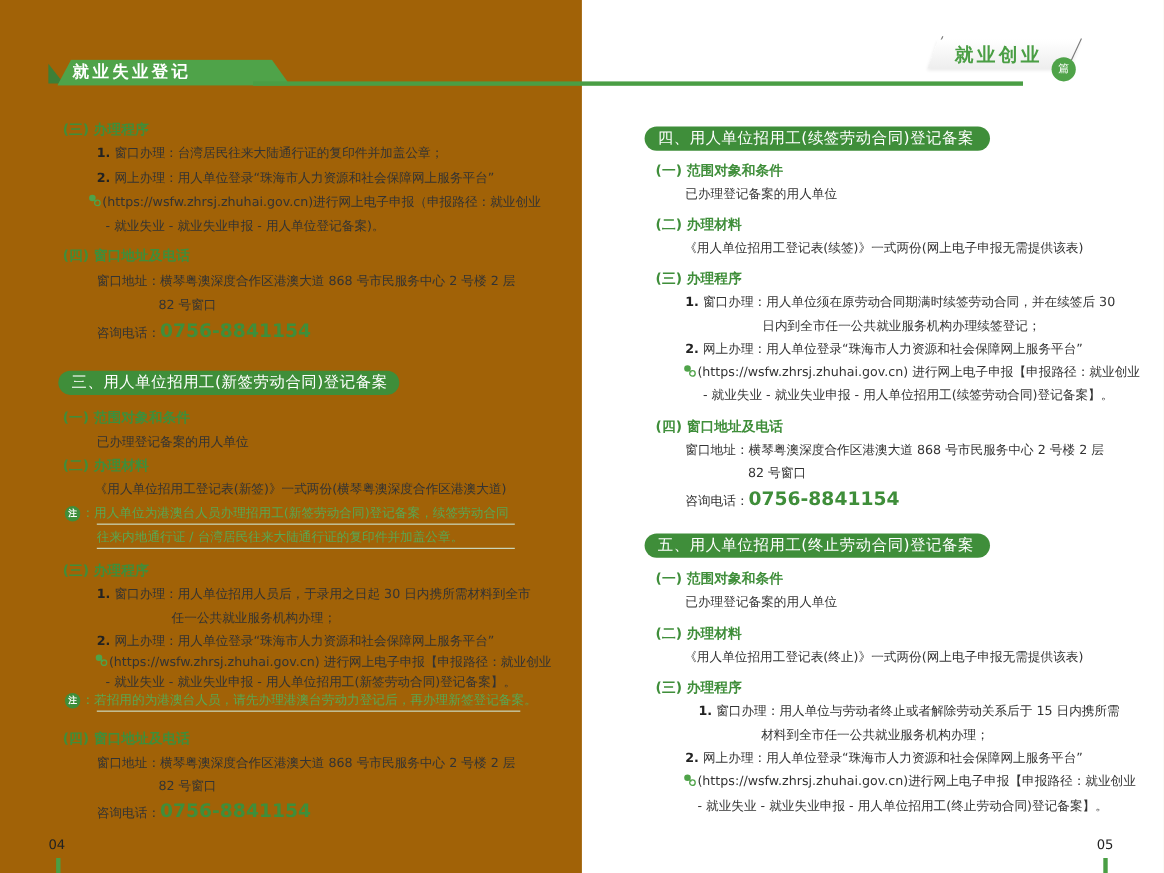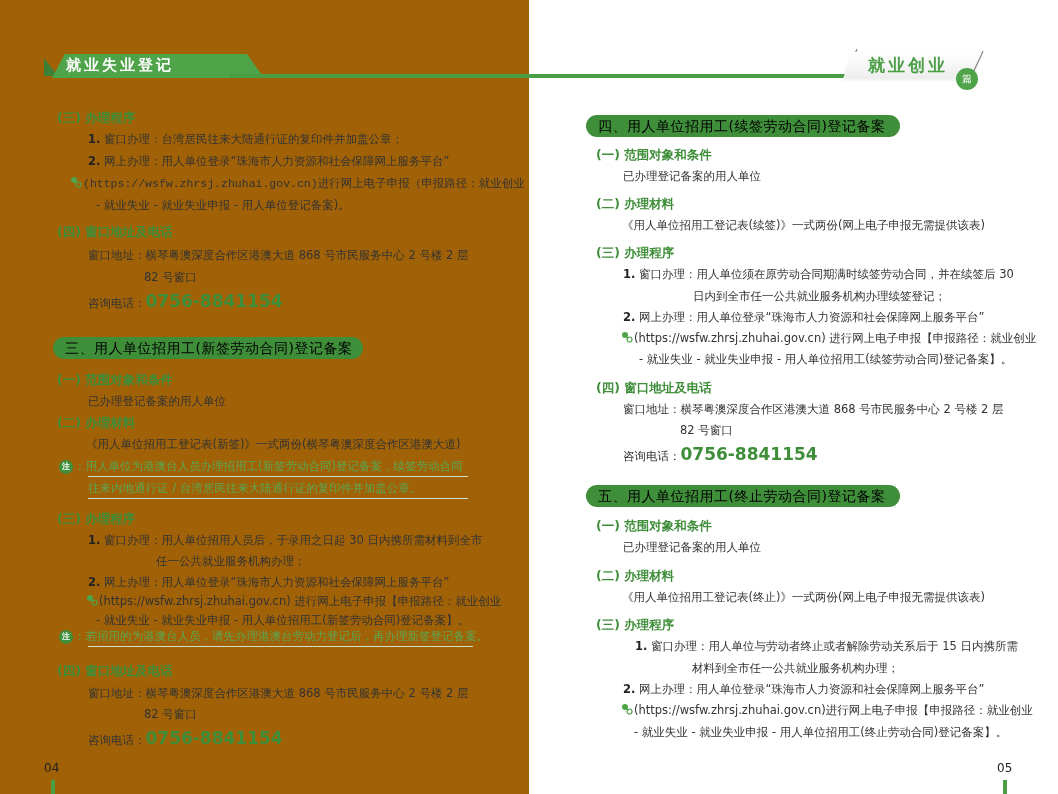--- a/index.html
+++ b/index.html
@@ -14,30 +14,30 @@
   .hdr-left .tab {
     position: absolute; left: 8px; top: 0; height: 24px; width: 212px;
     background: #4fa349; clip-path: polygon(6% 0, 92% 0, 100% 100%, 0 100%);
   }
   .hdr-left .tri { position:absolute; left:0; top:4px; width:0; height:0;
     border-bottom: 18px solid #3c7f37; border-right: 14px solid transparent; }
   .hdr-left .title { position:absolute; left: 22px; top: 2px; color:#fff; font-weight: bold; font-size: 15px; letter-spacing: 3px; }
   .hdr-line { position: absolute; top: 74px; height: 4px; background: #4a9e44; }
 
   
-  .hdr-right { position: absolute; left: 838px; top: 48px; width: 150px; height: 40px; }
+  .hdr-right { position: absolute; left: 838px; top: 32px; width: 150px; height: 40px; }
   .hdr-right .plate { position:absolute; left:10px; top:4px; width:130px; height:26px;
     background: linear-gradient(180deg,#ffffff,#eeeeee); transform: skewX(-20deg); box-shadow: 0 2px 3px rgba(0,0,0,.08); }
   .hdr-right .title { position:absolute; left: 30px; top: 6px; color:#4a9e44; font-weight: bold; font-size: 17px; letter-spacing: 3px; }
   .hdr-right .badge { position:absolute; left:118px; top:20px; width:22px; height:22px; border-radius:50%;
     background:#4fa349; color:#fff; font-size: 10px; text-align:center; line-height:22px; }
   .hdr-right .slash { position:absolute; width:1px; height:22px; background:#777; transform: rotate(25deg); }
 
   
-  .pill { position: absolute; height: 22px; background: #3f8e3a; color: #000000; border-radius: 11px;
+  .pill { position: absolute; height: 22px; background: #3f8e3a; color: #ffffff; border-radius: 11px;
     font-size: 14px; line-height: 22px; padding: 0 12px; white-space: nowrap; letter-spacing: 0.5px; }
 
   .h2 { position: absolute; color: #3f8e3a; font-weight: bold; font-size: 12.5px; white-space: nowrap; }
   .t { position: absolute; font-size: 11.5px; color: #333; white-space: nowrap; }
   .t b { font-weight: bold; color:#222; }
   .phone { color: #3f8e3a; font-weight: bold; font-size: 17px; }
   .note { position: absolute; font-size: 11.5px; color: #59a852; white-space: nowrap; }
   .note-line { position: absolute; height: 1px; background: #cfe3cc; }
   .note-icon { position:absolute; width:14px; height:14px; border-radius:50%; background:#3f8e3a; color:#fff;
     font-size: 8px; line-height:14px; text-align:center; font-weight:bold; }
@@ -54,21 +54,21 @@
     <div class="tri"></div>
     <div class="tab"></div>
     <div class="title">就业失业登记</div>
   </div>
 </div>
 <div class="hdr-line" style="left:230px; width:700px;"></div>
 
 <div class="h2" style="left:57px; top:110px;">(三) 办理程序</div>
 <div class="t" style="left:88px; top:132px;"><b>1.</b> <span>窗口办理：</span><span>台湾居民往来大陆通行证的复印件并加盖公章；</span></div>
 <div class="t" style="left:88px; top:154px;"><b>2.</b> <span>网上办理：</span><span>用人单位登录“珠海市人力资源和社会保障网上服务平台”</span></div>
-<div class="t" style="left:70px; top:176px;font-family:Liberation Mono, monospace;">
+<div class="t" style="left:80px; top:176px;">
   <svg class="link-icon" viewBox="0 0 12 12">
       <circle cx="4" cy="4" r="3" fill="#4fa349"></circle>
       <circle cx="8.5" cy="8.5" r="2.5" fill="none" stroke="#4fa349" stroke-width="1.2"></circle>
       <line x1="5" y1="5" x2="7.5" y2="7.5" stroke="#4fa349" stroke-width="1.2"></line>
     </svg><span>(https://wsfw.zhrsj.zhuhai.gov.cn)进行网上电子申报（申报路径：就业创业</span>
 </div>
 <div class="t" style="left:96px; top:198px;">- 就业失业 - 就业失业申报 - 用人单位登记备案)。</div>
 
 <div class="h2" style="left:57px; top:224px;">(四) 窗口地址及电话</div>
 <div class="t" style="left:88px; top:248px;"><span>窗口地址：</span><span>横琴粤澳深度合作区港澳大道 868 号市民服务中心 2 号楼 2 层</span></div>

